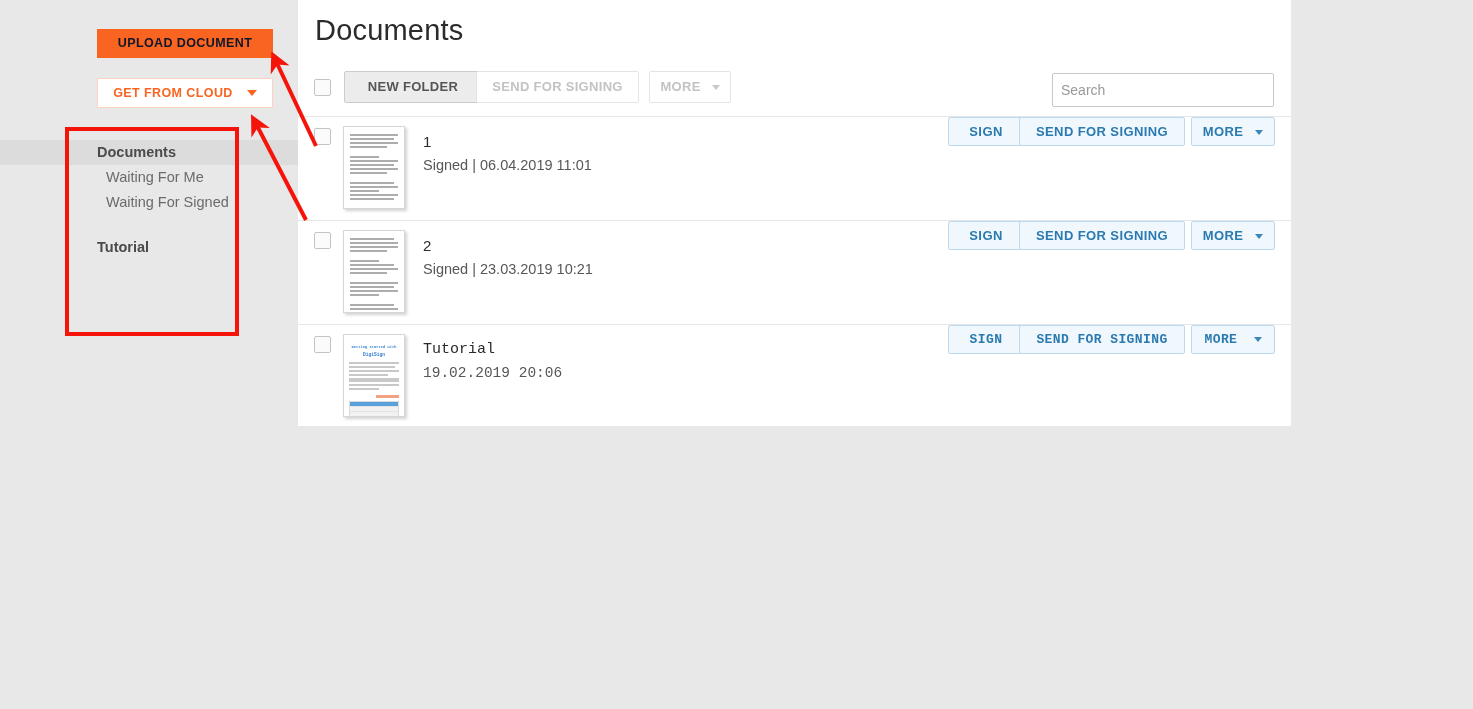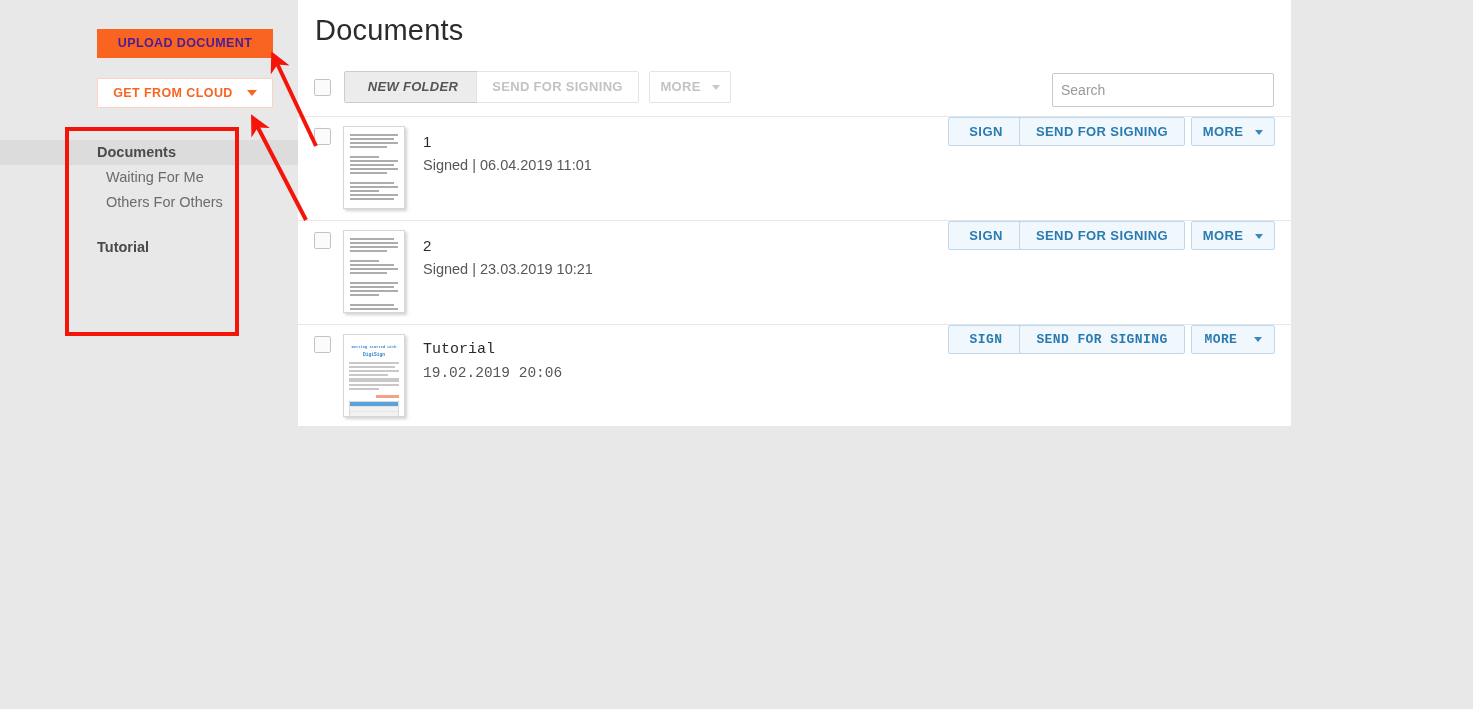--- a/index.html
+++ b/index.html
@@ -21,21 +21,21 @@
     left: 0; top: 0;
     width: 298px;
     height: 709px;
     background: #e8e8e8;
   }
   .side-btn-wrap { position: absolute; left: 97px; width: 176px; }
   #upload-document-button {
     top: 29px;
     height: 29px;
     background: #f96521;
-    color: #4c1d95;
+    color: #0f172a;
     border: none;
     font-size: 12.5px;
     font-weight: bold;
     letter-spacing: .4px;
     text-align: center;
     line-height: 29px;
     cursor: pointer;
     box-sizing: border-box;
   }
   #get-from-cloud-button {
@@ -137,21 +137,20 @@
     box-sizing: border-box;
     text-align: center;
     cursor: pointer;
   }
   #new-folder-button {
     left: 46px;
     width: 138px;
     background: #ececec;
     border: 1px solid #cccccc;
     color: #555555;
-    font-style: italic;
   }
   #send-for-signing-toolbar-button {
     left: 178px;
     width: 163px;
     background: #ffffff;
     border: 1px solid #e4e4e4;
     color: #c3c3c3;
     cursor: default;
   }
   #more-toolbar-button {
@@ -329,21 +328,21 @@
   <div class="side-btn-wrap" id="upload-document-button">UPLOAD DOCUMENT</div>
 
   <div class="side-btn-wrap" id="get-from-cloud-button">
     <span class="gfc-label">GET FROM CLOUD</span>
     <span class="caret-orange"></span>
   </div>
 
   <div id="nav-list">
     <div class="nav-item level1 active">Documents</div>
     <div class="nav-item level2">Waiting For Me</div>
-    <div class="nav-item level2">Others For Others</div>
+    <div class="nav-item level2">Waiting For Signed</div>
     <div class="nav-gap"></div>
     <div class="nav-item level1">Tutorial</div>
     <div class="nav-gap"></div>
   </div>
 </div>
 
 <div id="main-panel">
 
   <div id="page-title">Documents</div>
 

